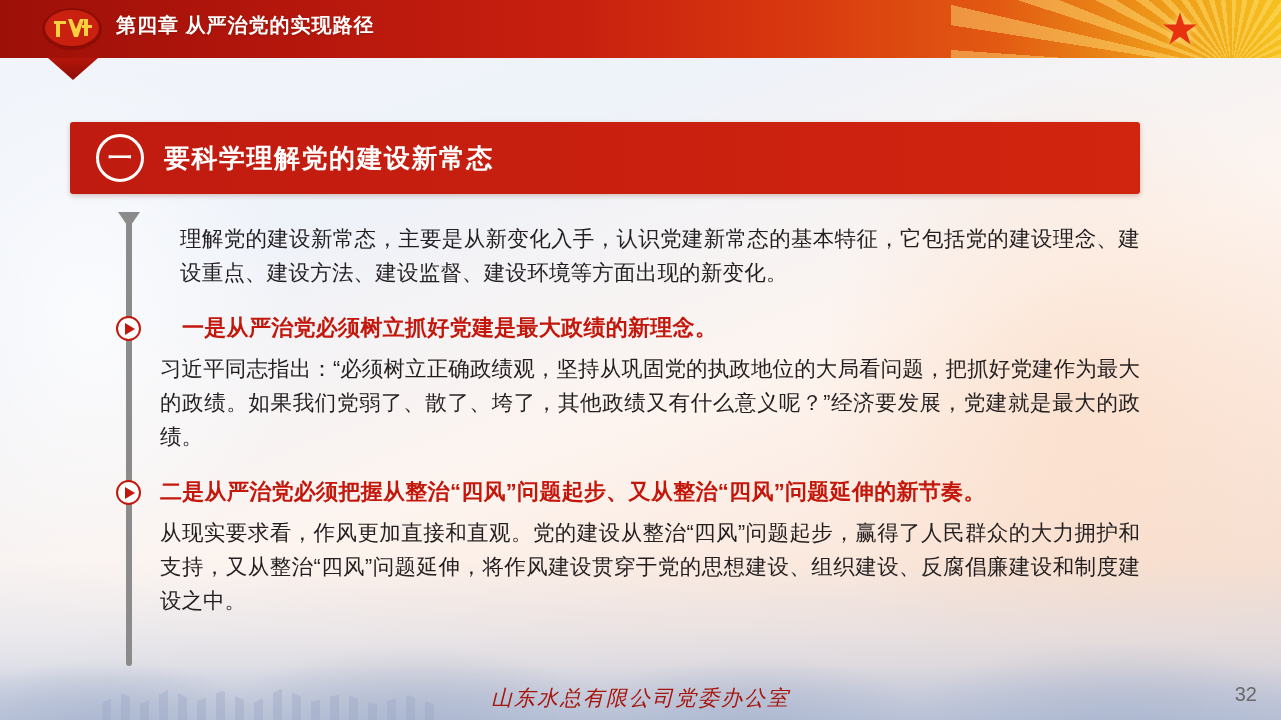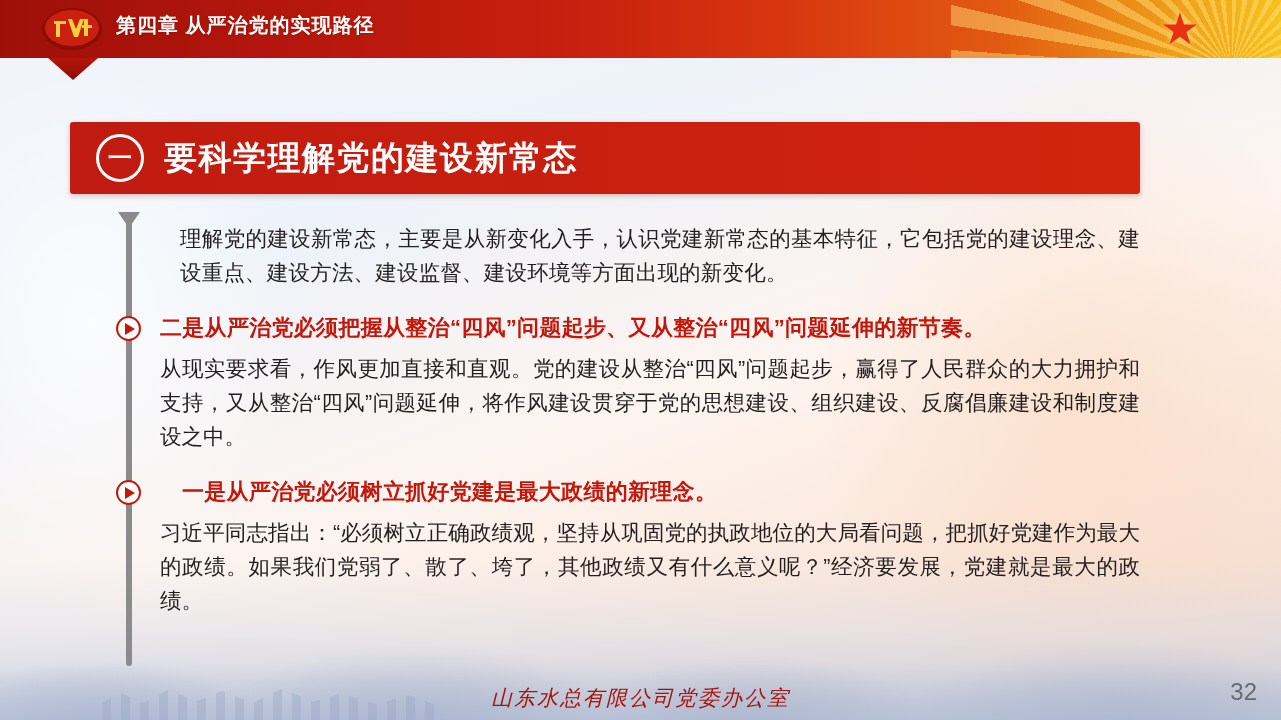--- a/index.html
+++ b/index.html
@@ -98,21 +98,21 @@
     display: flex; align-items: center;
   }
   .banner-badge {
     width: 48px; height: 48px; margin-left: 26px; border-radius: 50%;
     border: 3px solid #ffffff;
     display: flex; align-items: center; justify-content: center;
     color: #ffffff; font-size: 24px; font-weight: bold; line-height: 1;
     flex: 0 0 auto;
   }
   .banner-title {
-    margin-left: 20px; color: #ffffff; font-size: 33px; font-weight: bold;
+    margin-left: 20px; color: #ffffff; font-size: 26px; font-weight: bold;
     letter-spacing: 1.5px;
   }
 
   
   .timeline {
     position: absolute; left: 126px; top: 214px; width: 6px; height: 452px;
     background: #8b8b8b;
     border-radius: 3px;
   }
   .timeline-cap {
@@ -162,21 +162,21 @@
   
   .footer-org {
     position: absolute; left: 0; bottom: 8px; width: 100%;
     text-align: center;
     color: #a6140b; font-size: 21px; font-weight: normal;
     font-family: "Liberation Serif", "DejaVu Serif", serif;
     font-style: italic; letter-spacing: 2px;
   }
   .page-number {
     position: absolute; right: 24px; bottom: 14px;
-    color: #6a6a6a; font-size: 24px;
+    color: #6a6a6a; font-size: 20px;
   }
 </style>
 </head>
 <body>
 
 <div class="slide">
 
   <div class="bg-glow-left"></div>
   <div class="bg-warm-right"></div>
   <div class="bg-mountains"></div>
@@ -206,28 +206,28 @@
 
   <div class="timeline-cap"></div>
   <div class="timeline"></div>
 
   <div class="content">
 
     <div class="para para-indent">理解党的建设新常态，主要是从新变化入手，认识党建新常态的基本特征，它包括党的建设理念、建设重点、建设方法、建设监督、建设环境等方面出现的新变化。</div>
 
     <div class="point">
       <div class="point-bullet"></div>
+      <div class="point-title">一是从严治党必须树立抓好党建是最大政绩的新理念。</div>
+      <div class="point-body">习近平同志指出：“必须树立正确政绩观，坚持从巩固党的执政地位的大局看问题，把抓好党建作为最大的政绩。如果我们党弱了、散了、垮了，其他政绩又有什么意义呢？”经济要发展，党建就是最大的政绩。</div>
+    </div>
+
+    <div class="point">
+      <div class="point-bullet"></div>
       <div class="point-title no-indent">二是从严治党必须把握从整治“四风”问题起步、又从整治“四风”问题延伸的新节奏。</div>
       <div class="point-body">从现实要求看，作风更加直接和直观。党的建设从整治“四风”问题起步，赢得了人民群众的大力拥护和支持，又从整治“四风”问题延伸，将作风建设贯穿于党的思想建设、组织建设、反腐倡廉建设和制度建设之中。</div>
     </div>
 
-    <div class="point">
-      <div class="point-bullet"></div>
-      <div class="point-title">一是从严治党必须树立抓好党建是最大政绩的新理念。</div>
-      <div class="point-body">习近平同志指出：“必须树立正确政绩观，坚持从巩固党的执政地位的大局看问题，把抓好党建作为最大的政绩。如果我们党弱了、散了、垮了，其他政绩又有什么意义呢？”经济要发展，党建就是最大的政绩。</div>
-    </div>
-
   </div>
 
   <div class="footer-org">山东水总有限公司党委办公室</div>
   <div class="page-number">32</div>
 
 </div>
 
 </body></html>

